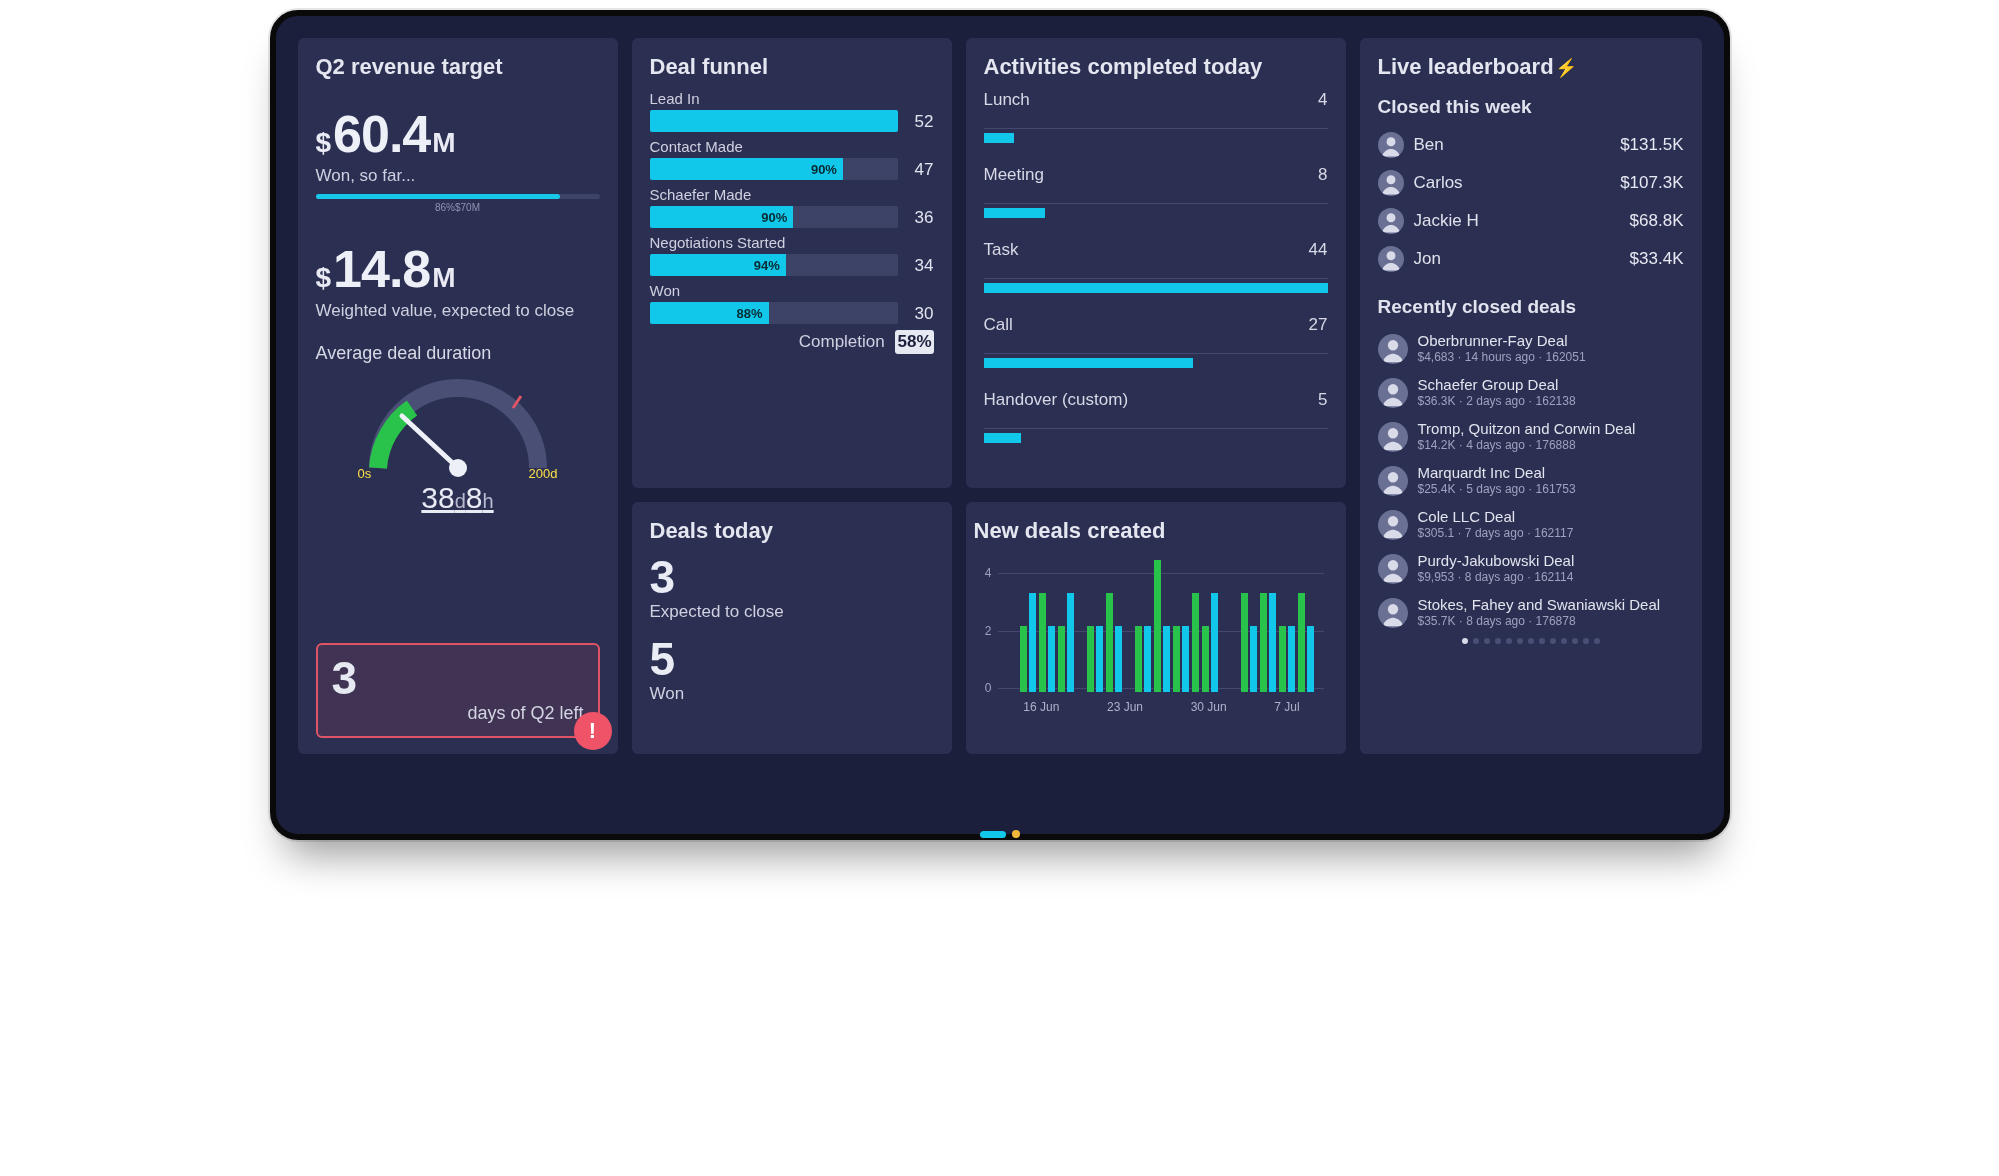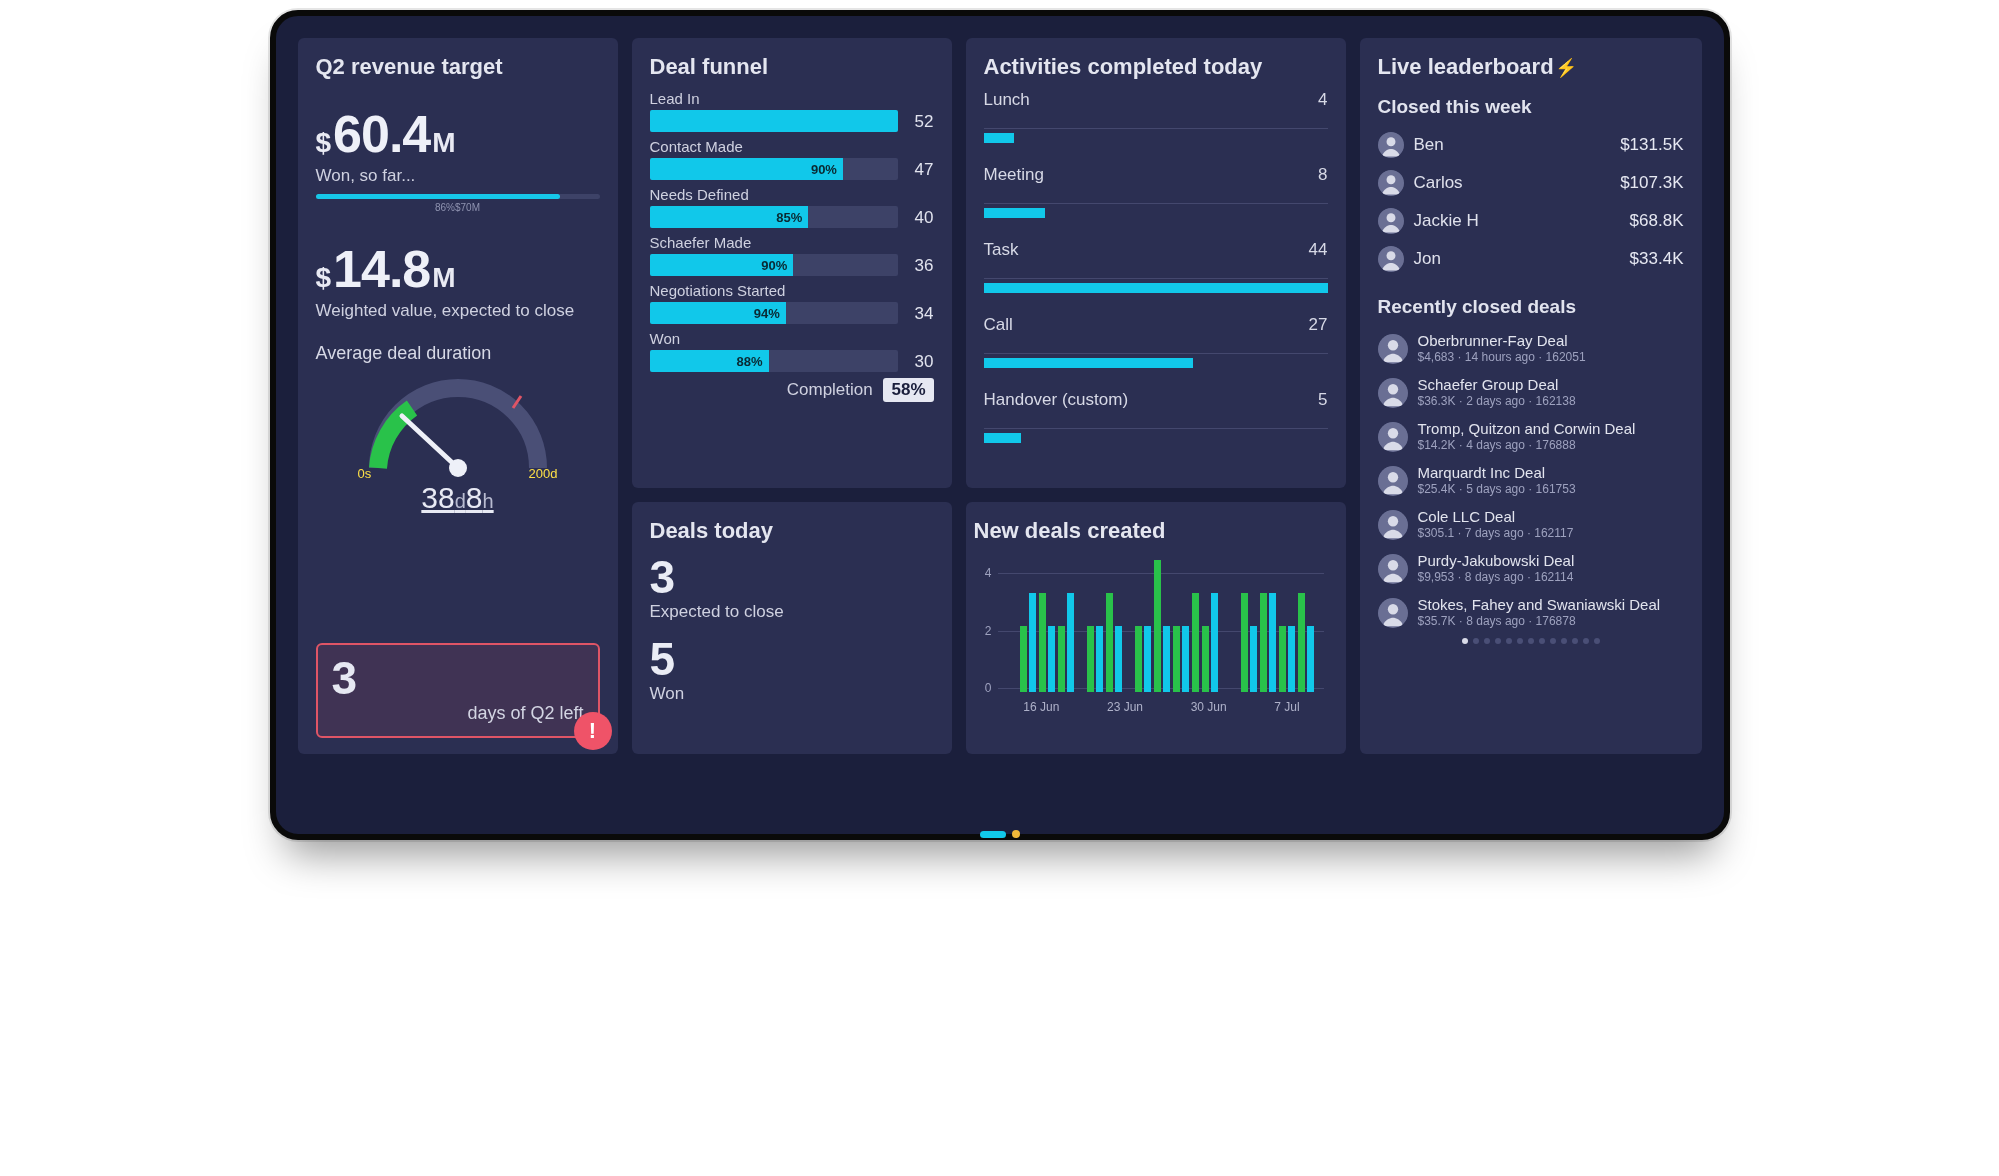--- a/index.html
+++ b/index.html
@@ -78,21 +78,21 @@
   
   #card-funnel { grid-column:2; grid-row:1; }
   .funnel-row { margin-bottom:6px; }
   .funnel-row .lbl { font-size:15px; color:#cfd1e0; margin-bottom:3px; }
   .funnel-row .barline { display:flex; align-items:flex-end; gap:10px; }
   .funnel-row .bar-track { flex:1; height:22px; background:#3d4267; border-radius:2px; position:relative; overflow:hidden;}
   .funnel-row .bar-fill { height:100%; background:#11c8ea; position:relative;}
   .funnel-row .bar-fill .pct { position:absolute; right:6px; top:0; bottom:0; display:flex; align-items:center; font-size:13px; color:#0a2a33; font-weight:700;}
   .funnel-row .count { width:26px; text-align:right; font-size:17px; color:#e1e3ee;}
   .completion { text-align:right; margin-top:6px; font-size:17px; color:#cfd1e0;}
-  .completion .badge { display:inline-block; background:#e6e8f2; color:#1b1f3c; font-weight:700; padding:2px 8px; border-radius:3px; margin-left:6px;}
+  .completion .badge { display:inline-block; background:#e6e8f2; color:#1b1f3c; font-weight:700; padding:2px 2px; border-radius:3px; margin-left:6px;}
 
   
   #card-activities { grid-column:3; grid-row:1; }
   .act-row { margin-bottom:22px; }
   .act-row .top { display:flex; justify-content:space-between; font-size:17px; color:#d7d9e6; border-bottom:1px solid #44486e; padding-bottom:18px;}
   .act-row .bar-track { height:10px; background:transparent; margin-top:4px;}
   .act-row .bar-fill { height:10px; background:#11c8ea;}
 
   
   #card-dealstoday { grid-column:2; grid-row:2; }
@@ -213,31 +213,20 @@
     <div class="barline">
       <div class="bar-track">
                 <div class="bar-fill" style="width:78%">
                   <span class="pct">90%</span>
                 </div>
               </div>
       <div class="count">47</div>
     </div>
           </div>
           <div class="funnel-row">
-            <div class="lbl">Needs Defined</div>
-    <div class="barline">
-      <div class="bar-track">
-                <div class="bar-fill" style="width:64%">
-                  <span class="pct">85%</span>
-                </div>
-              </div>
-      <div class="count">40</div>
-    </div>
-          </div>
-          <div class="funnel-row">
             <div class="lbl">Schaefer Made</div>
     <div class="barline">
       <div class="bar-track">
                 <div class="bar-fill" style="width:58%">
                   <span class="pct">90%</span>
                 </div>
               </div>
       <div class="count">36</div>
     </div>
           </div>

